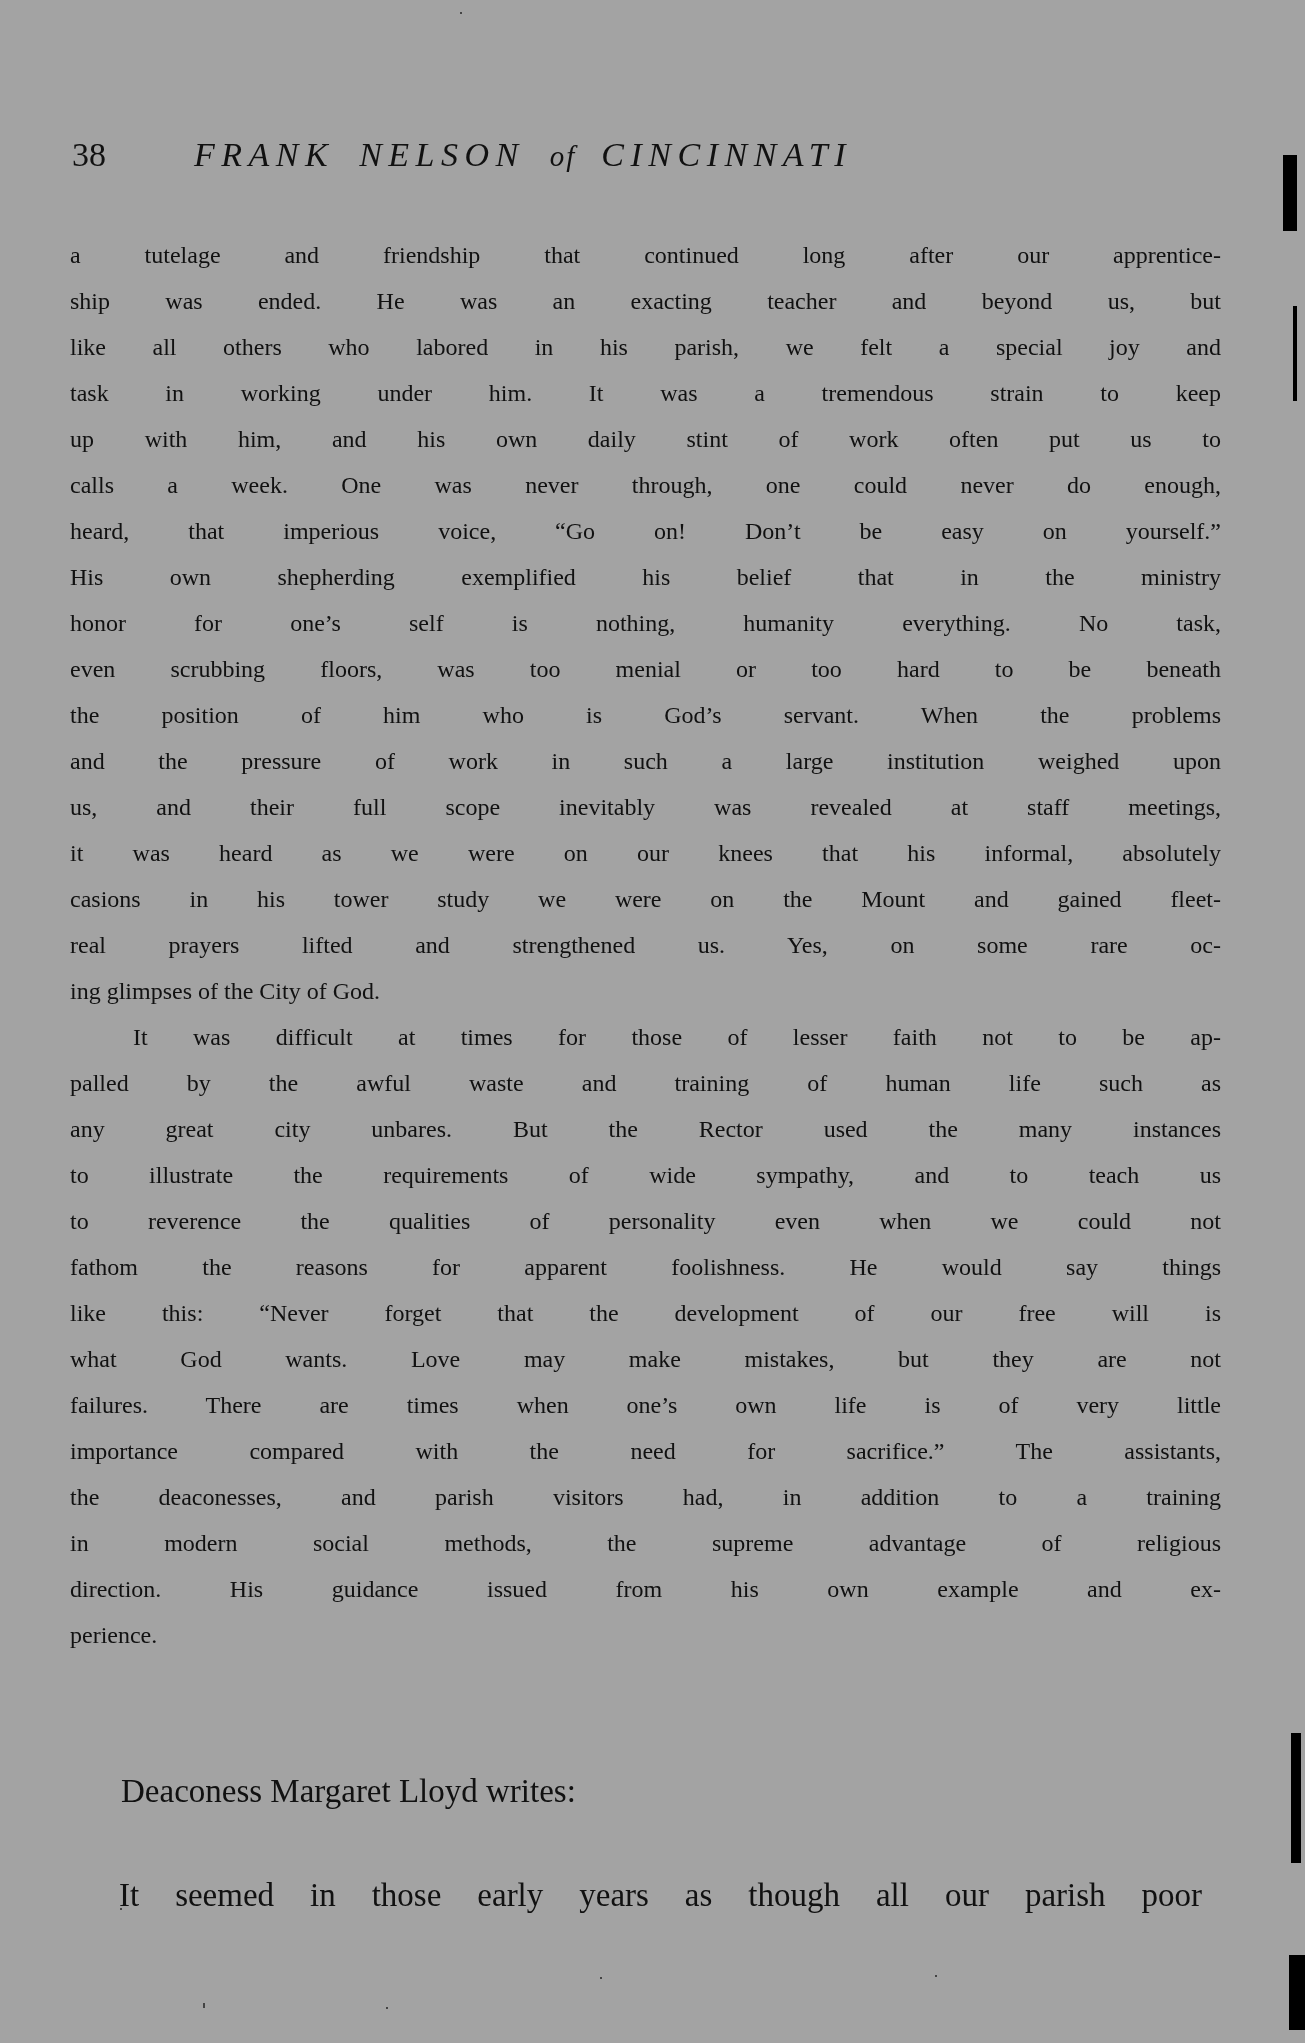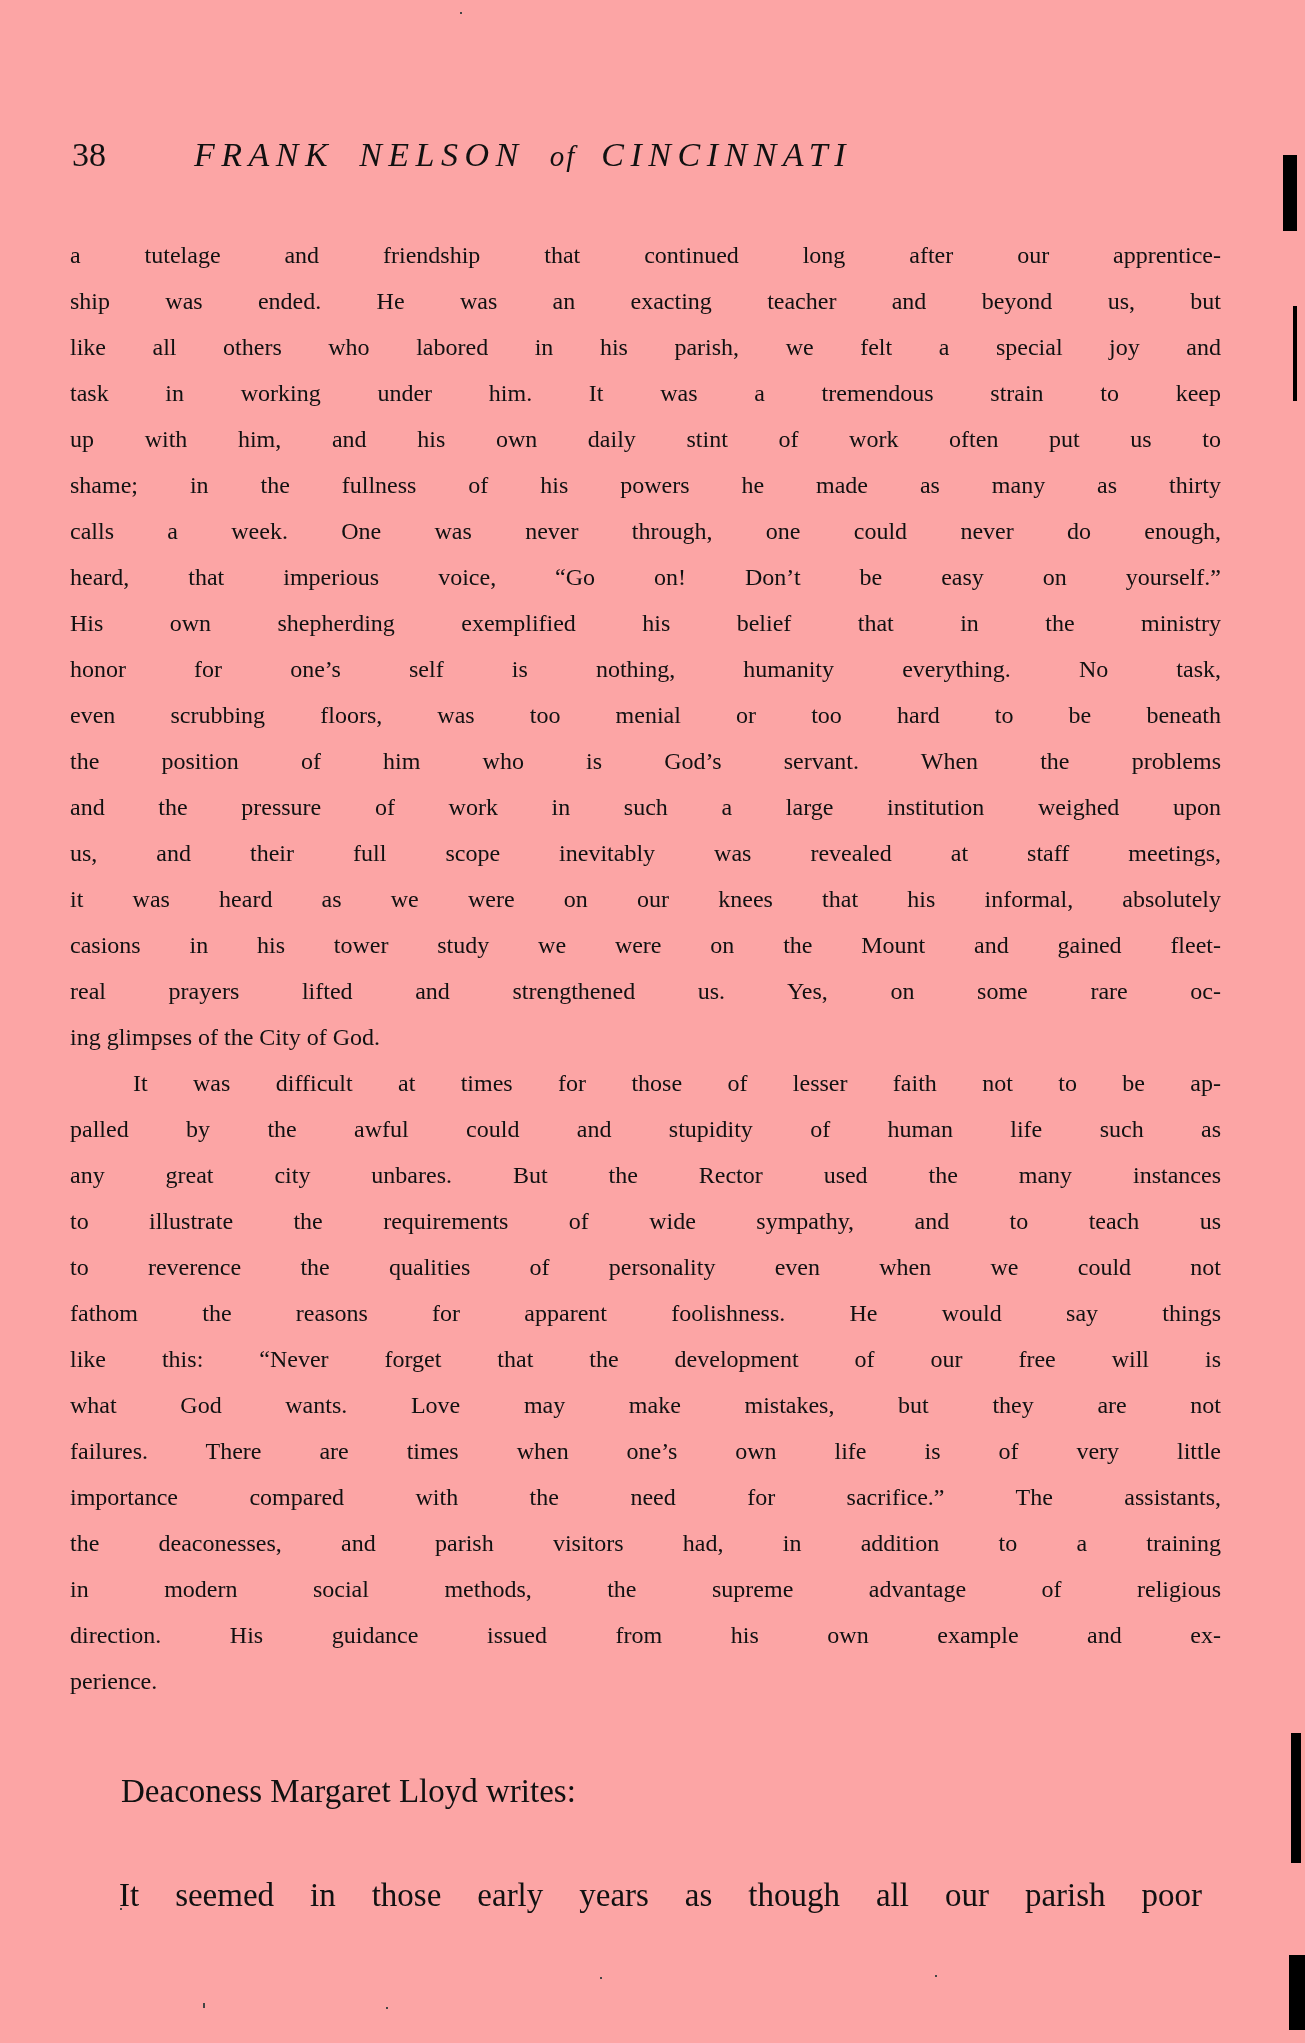--- a/index.html
+++ b/index.html
@@ -1,19 +1,19 @@
 <!DOCTYPE html>
 <html><head>
 <meta charset="utf-8">
 <style>
   html, body { margin: 0; padding: 0; background: #ffffff; }
   body { width: 1305px; height: 2043px; position: relative; overflow: hidden; }
   .page {
     position: absolute; left: 0; top: 0; width: 1305px; height: 2043px;
-    background: #fca5a5; color: #111111;
+    background: #a3a3a3; color: #111111;
     font-family: "Liberation Serif", "DejaVu Serif", serif;
   }
   .running-head {
     position: absolute; left: 72px; top: 130px; height: 50px; width: 1150px;
     font-size: 34px; line-height: 50px; white-space: nowrap;
   }
   .page-num { position: absolute; left: 0; top: 0; letter-spacing: 0px; }
   .head-title {
     position: absolute; left: 122px; top: 0;
     font-style: italic; letter-spacing: 6.5px; word-spacing: 10px;
@@ -50,35 +50,34 @@
     <span class="page-num">38</span>
     <span class="head-title"><span>FRANK NELSON</span> <span class="small-of">of</span> <span>CINCINNATI</span></span>
   </div>
 
   <div class="body-text" id="body-lines">
       <span class="line">a tutelage and friendship that continued long after our apprentice-</span>
       <span class="line">ship was ended.  He was an exacting teacher and beyond us, but</span>
       <span class="line">like all others who labored in his parish, we felt a special joy and</span>
       <span class="line">task in working under him.  It was a tremendous strain to keep</span>
       <span class="line">up with him, and his own daily stint of work often put us to</span>
-      <span class="line">shame; in the fullness of his powers he made as many as thirty</span>
       <span class="line">calls a week.  One was never through, one could never do enough,</span>
       <span class="line">heard, that imperious voice, “Go on!  Don’t be easy on yourself.”</span>
       <span class="line">His own shepherding exemplified his belief that in the ministry</span>
       <span class="line">honor for one’s self is nothing, humanity everything.  No task,</span>
       <span class="line">even scrubbing floors, was too menial or too hard to be beneath</span>
       <span class="line">the position of him who is God’s servant.  When the problems</span>
       <span class="line">and the pressure of work in such a large institution weighed upon</span>
       <span class="line">us, and their full scope inevitably was revealed at staff meetings,</span>
       <span class="line">it was heard as we were on our knees that his informal, absolutely</span>
       <span class="line">casions in his tower study we were on the Mount and gained fleet-</span>
       <span class="line">real prayers lifted and strengthened us.  Yes, on some rare oc-</span>
       <span class="line last">ing glimpses of the City of God.</span>
       <span class="line indent">It was difficult at times for those of lesser faith not to be ap-</span>
-      <span class="line">palled by the awful could and stupidity of human life such as</span>
+      <span class="line">palled by the awful waste and training of human life such as</span>
       <span class="line">any great city unbares.  But the Rector used the many instances</span>
       <span class="line">to illustrate the requirements of wide sympathy, and to teach us</span>
       <span class="line">to reverence the qualities of personality even when we could not</span>
       <span class="line">fathom the reasons for apparent foolishness.  He would say things</span>
       <span class="line">like this: “Never forget that the development of our free will is</span>
       <span class="line">what God wants.  Love may make mistakes, but they are not</span>
       <span class="line">failures.  There are times when one’s own life is of very little</span>
       <span class="line">importance compared with the need for sacrifice.”  The assistants,</span>
       <span class="line">the deaconesses, and parish visitors had, in addition to a training</span>
       <span class="line">in modern social methods, the supreme advantage of religious</span>

